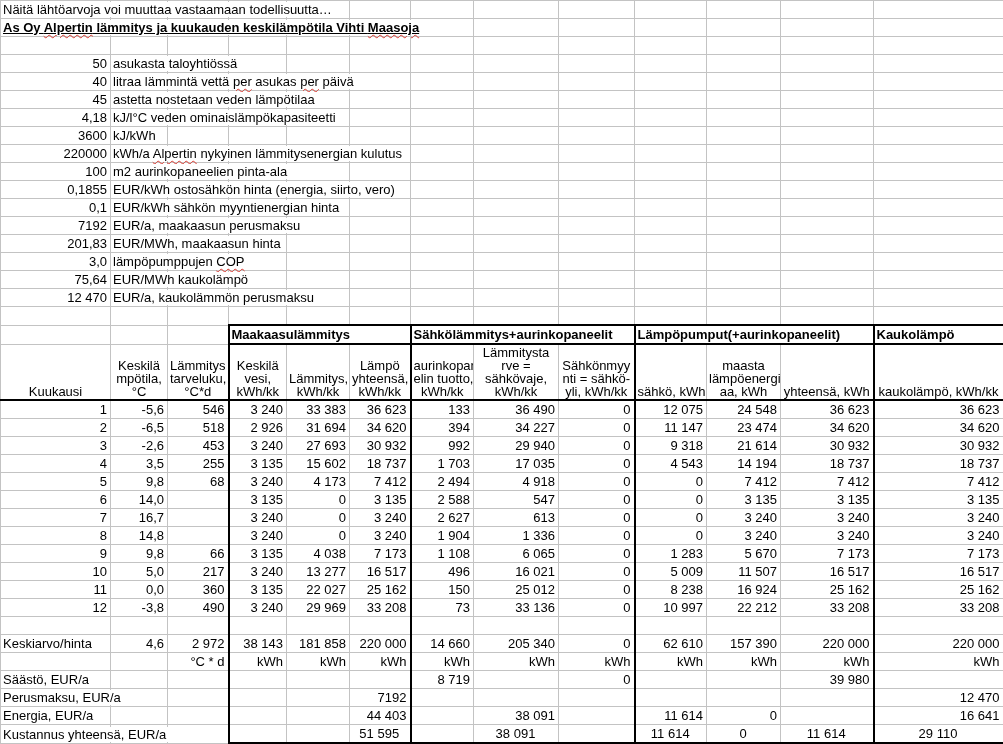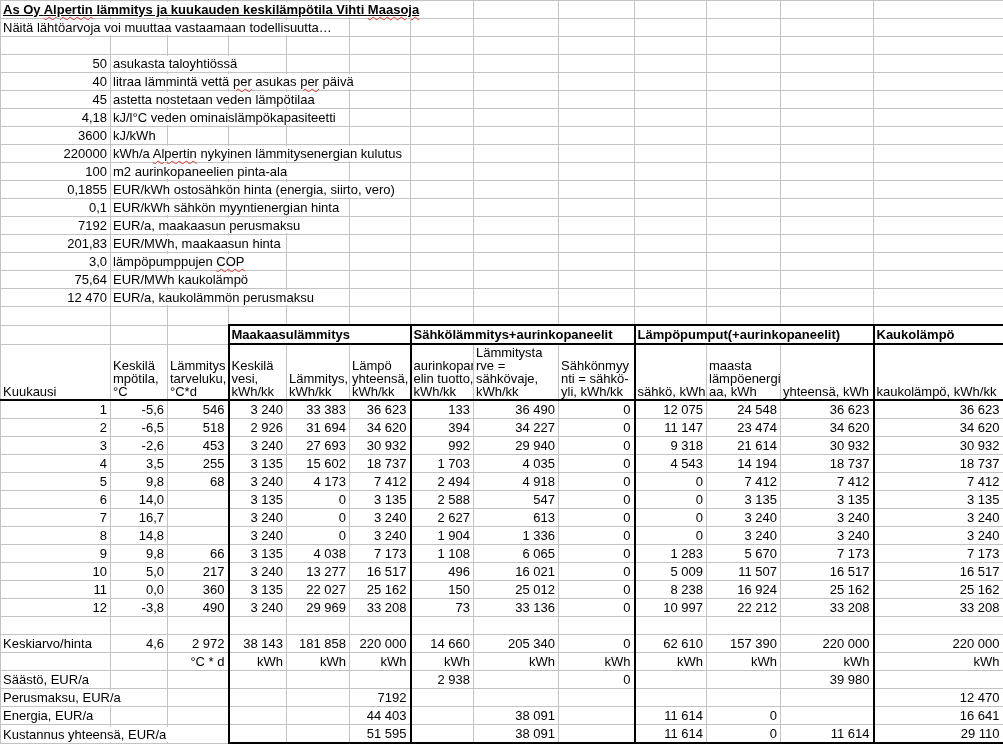--- a/index.html
+++ b/index.html
@@ -14,21 +14,21 @@
   .num { text-align:right; white-space:nowrap; }
   .txt { text-align:left; }
   .spill { position:relative; z-index:2; background:#fff; width:max-content;
     white-space:nowrap; line-height:15px; padding-right:4px; }
   .title-text { font-weight:bold; text-decoration:underline; }
   .hcell { white-space:pre; line-height:13px; overflow:hidden; padding:1px 2px 1px 2px;
     vertical-align:bottom; }
   .gbox { border:2px solid #000; font-weight:bold; white-space:nowrap;margin-left:6px; }
   .bl2 { border-left:2px solid #000; }
   .br2 { border-right:2px solid #701a75; }
-  .bb2 { border-bottom:2px solid #000; }
+  .bb2 { border-bottom:2px solid #000;text-align:center; }
   .sq { text-decoration-line:underline; text-decoration-style:wavy;
     text-decoration-color:#d93a31; text-decoration-thickness:1px; text-underline-offset:2px; }
 </style>
 </head>
 <body>
 
 <div class="screen">
   <table class="sheet">
     <colgroup id="cols">
         <col style="width: 110px;">
@@ -41,38 +41,38 @@
         <col style="width: 85px;">
         <col style="width: 76px;">
         <col style="width: 72px;">
         <col style="width: 74px;">
         <col style="width: 93px;">
         <col style="width: 130px;">
       </colgroup>
     <tbody id="grid">
         <tr>
           <td class="txt">
+            <div class="spill">Näitä lähtöarvoja voi muuttaa vastaamaan todellisuutta…</div>
+          </td>
+          <td></td>
+          <td></td>
+          <td></td>
+          <td></td>
+          <td></td>
+          <td></td>
+          <td></td>
+          <td></td>
+          <td></td>
+          <td></td>
+          <td></td>
+          <td></td>
+        </tr>
+        <tr>
+          <td class="txt">
             <div class="spill title-text">As Oy <span class="sq">Alpertin</span> lämmitys ja kuukauden keskilämpötila Vihti <span class="sq">Maasoja</span></div>
-          </td>
-          <td></td>
-          <td></td>
-          <td></td>
-          <td></td>
-          <td></td>
-          <td></td>
-          <td></td>
-          <td></td>
-          <td></td>
-          <td></td>
-          <td></td>
-          <td></td>
-        </tr>
-        <tr>
-          <td class="txt">
-            <div class="spill">Näitä lähtöarvoja voi muuttaa vastaamaan todellisuutta…</div>
           </td>
           <td></td>
           <td></td>
           <td></td>
           <td></td>
           <td></td>
           <td></td>
           <td></td>
           <td></td>
           <td></td>
@@ -436,21 +436,21 @@
           <td class="num bl2 br2">30 932</td>
         </tr>
         <tr class="mrow">
           <td class="num">4</td>
           <td class="num">3,5</td>
           <td class="num">255</td>
           <td class="num bl2">3 135</td>
           <td class="num">15 602</td>
           <td class="num">18 737</td>
           <td class="num bl2">1 703</td>
-          <td class="num">4 035</td>
+          <td class="num">17 035</td>
           <td class="num">0</td>
           <td class="num bl2">4 543</td>
           <td class="num">14 194</td>
           <td class="num">18 737</td>
           <td class="num bl2 br2">18 737</td>
         </tr>
         <tr class="mrow">
           <td class="num">5</td>
           <td class="num">9,8</td>
           <td class="num">68</td>
@@ -619,21 +619,21 @@
         </tr>
         <tr>
           <td class="txt">
             <div class="spill">Säästö, EUR/a</div>
           </td>
           <td class="num"></td>
           <td class="num"></td>
           <td class="num bl2"></td>
           <td class="num"></td>
           <td class="num"></td>
-          <td class="num bl2">2 938</td>
+          <td class="num bl2">8 719</td>
           <td class="num"></td>
           <td class="num">0</td>
           <td class="num bl2"></td>
           <td class="num"></td>
           <td class="num">39 980</td>
           <td class="num bl2 br2"></td>
         </tr>
         <tr>
           <td class="txt">
             <div class="spill">Perusmaksu, EUR/a</div>

